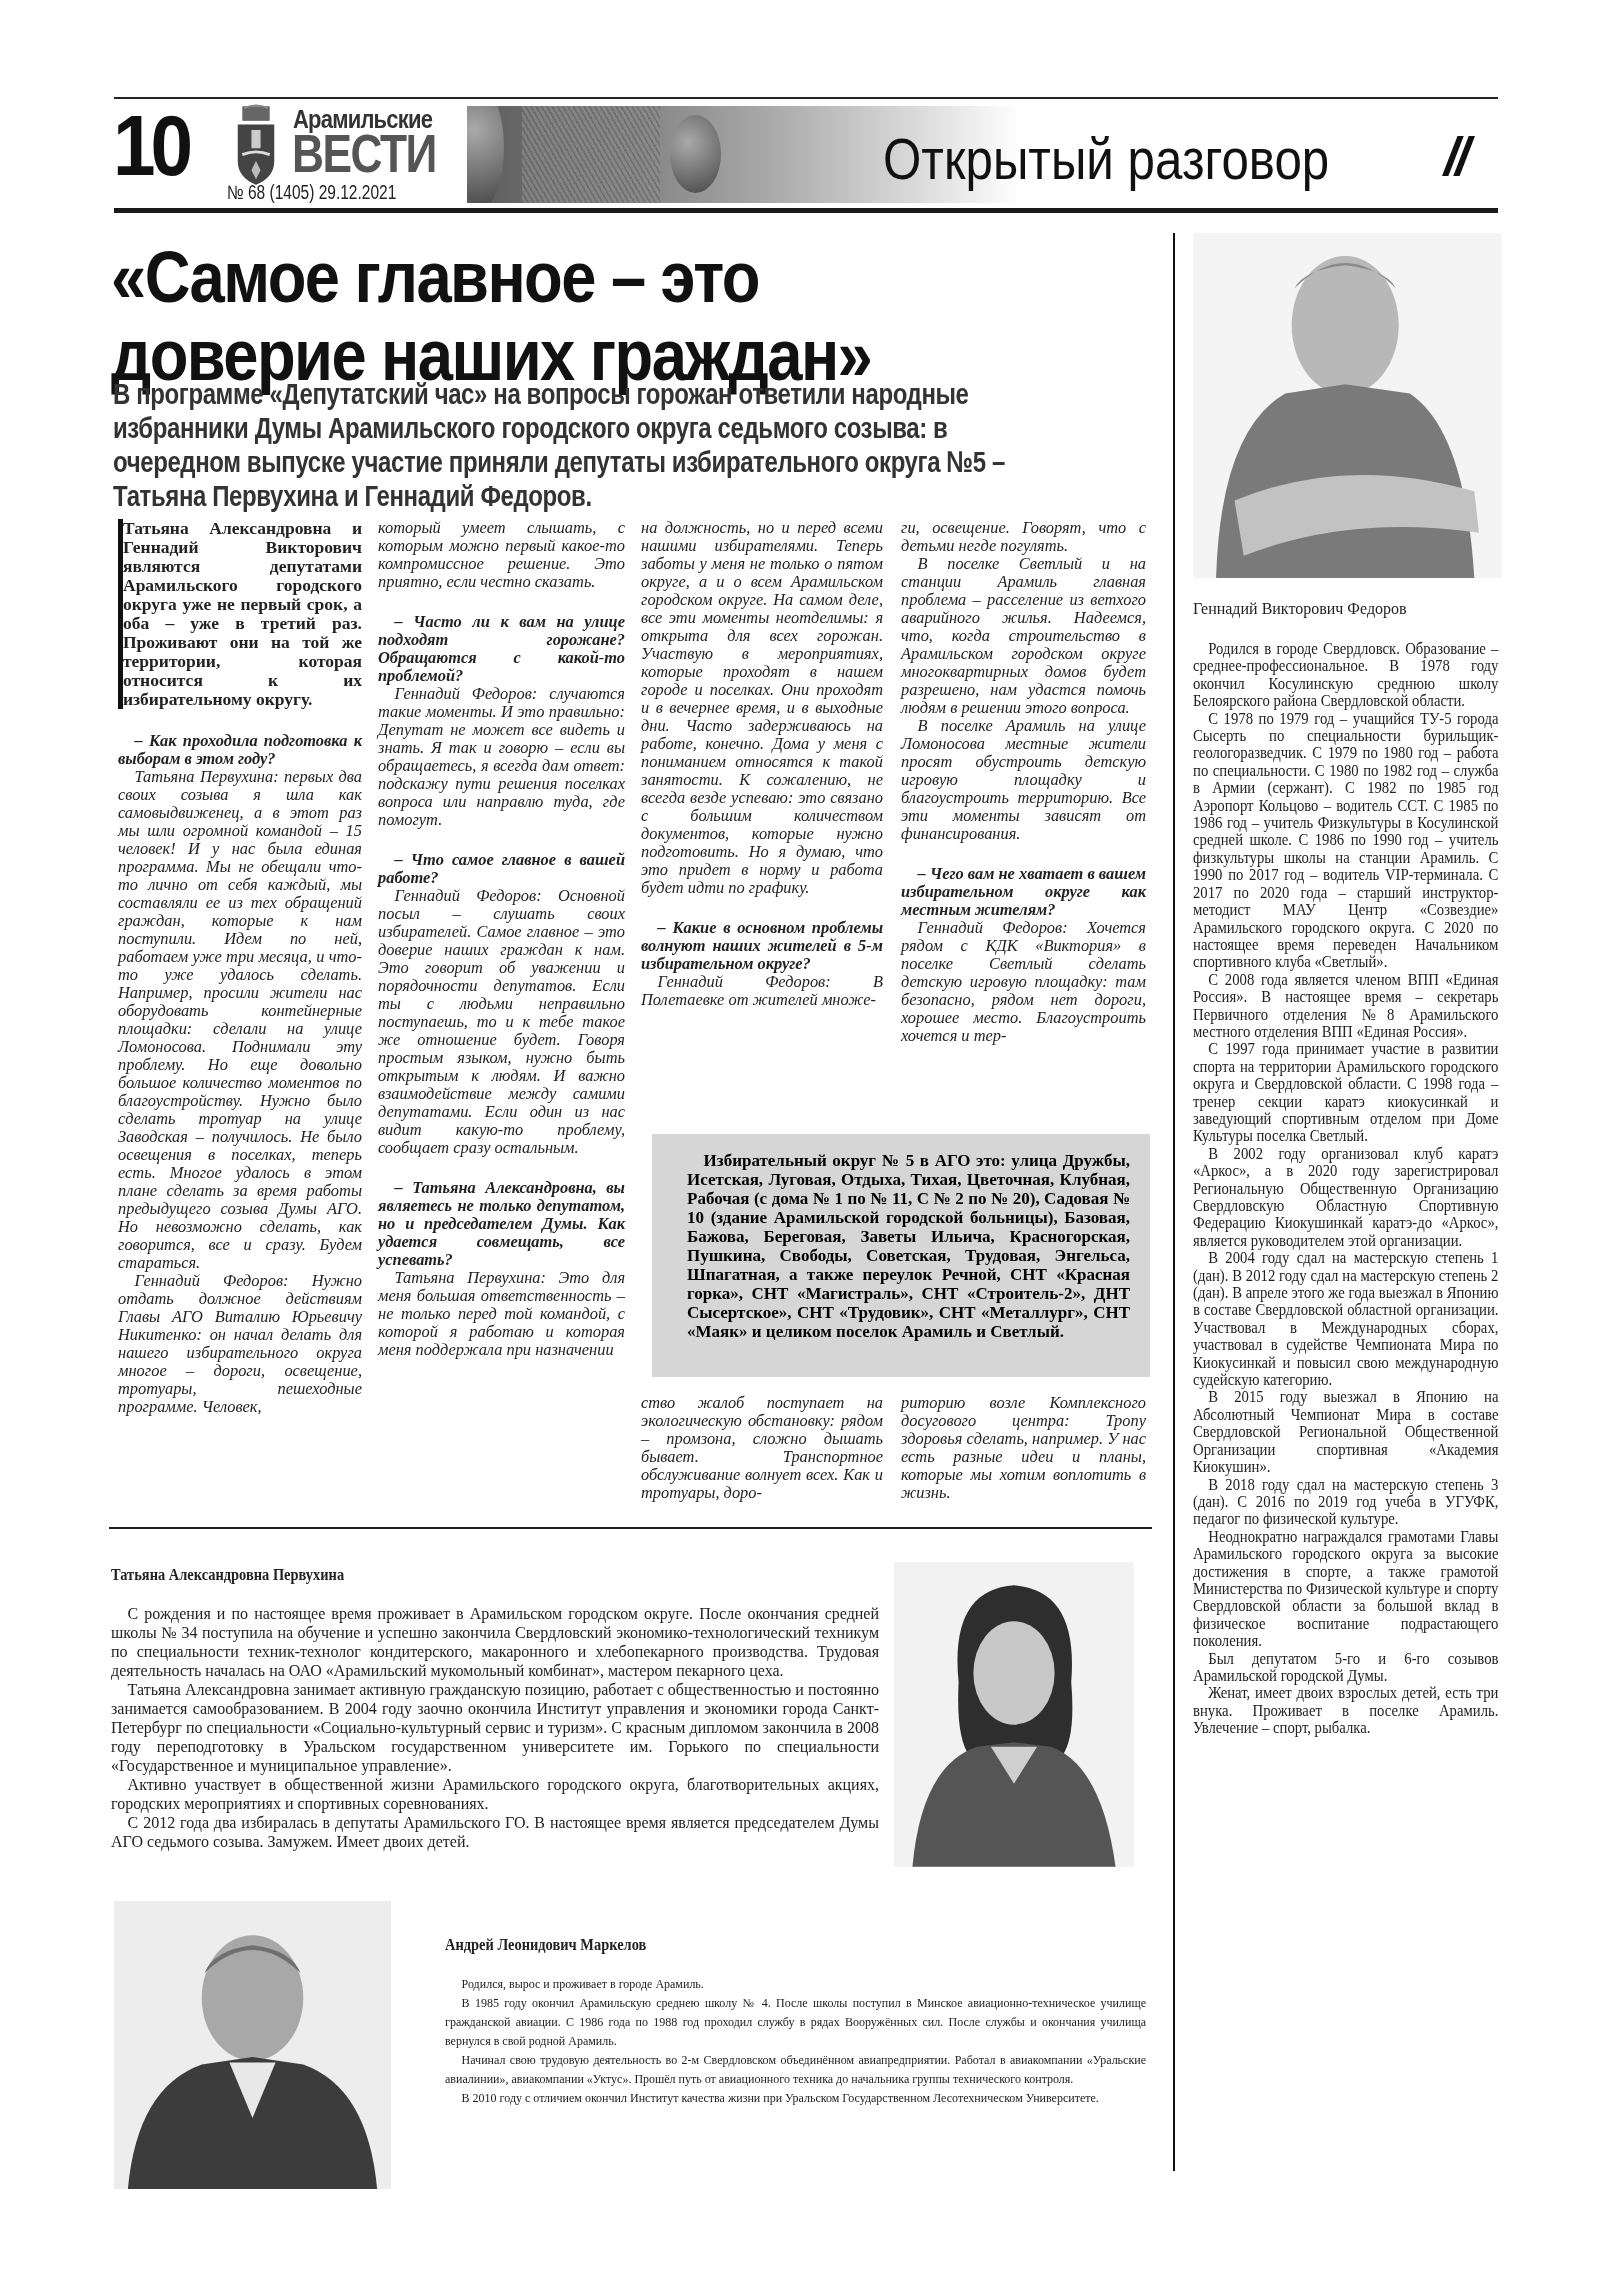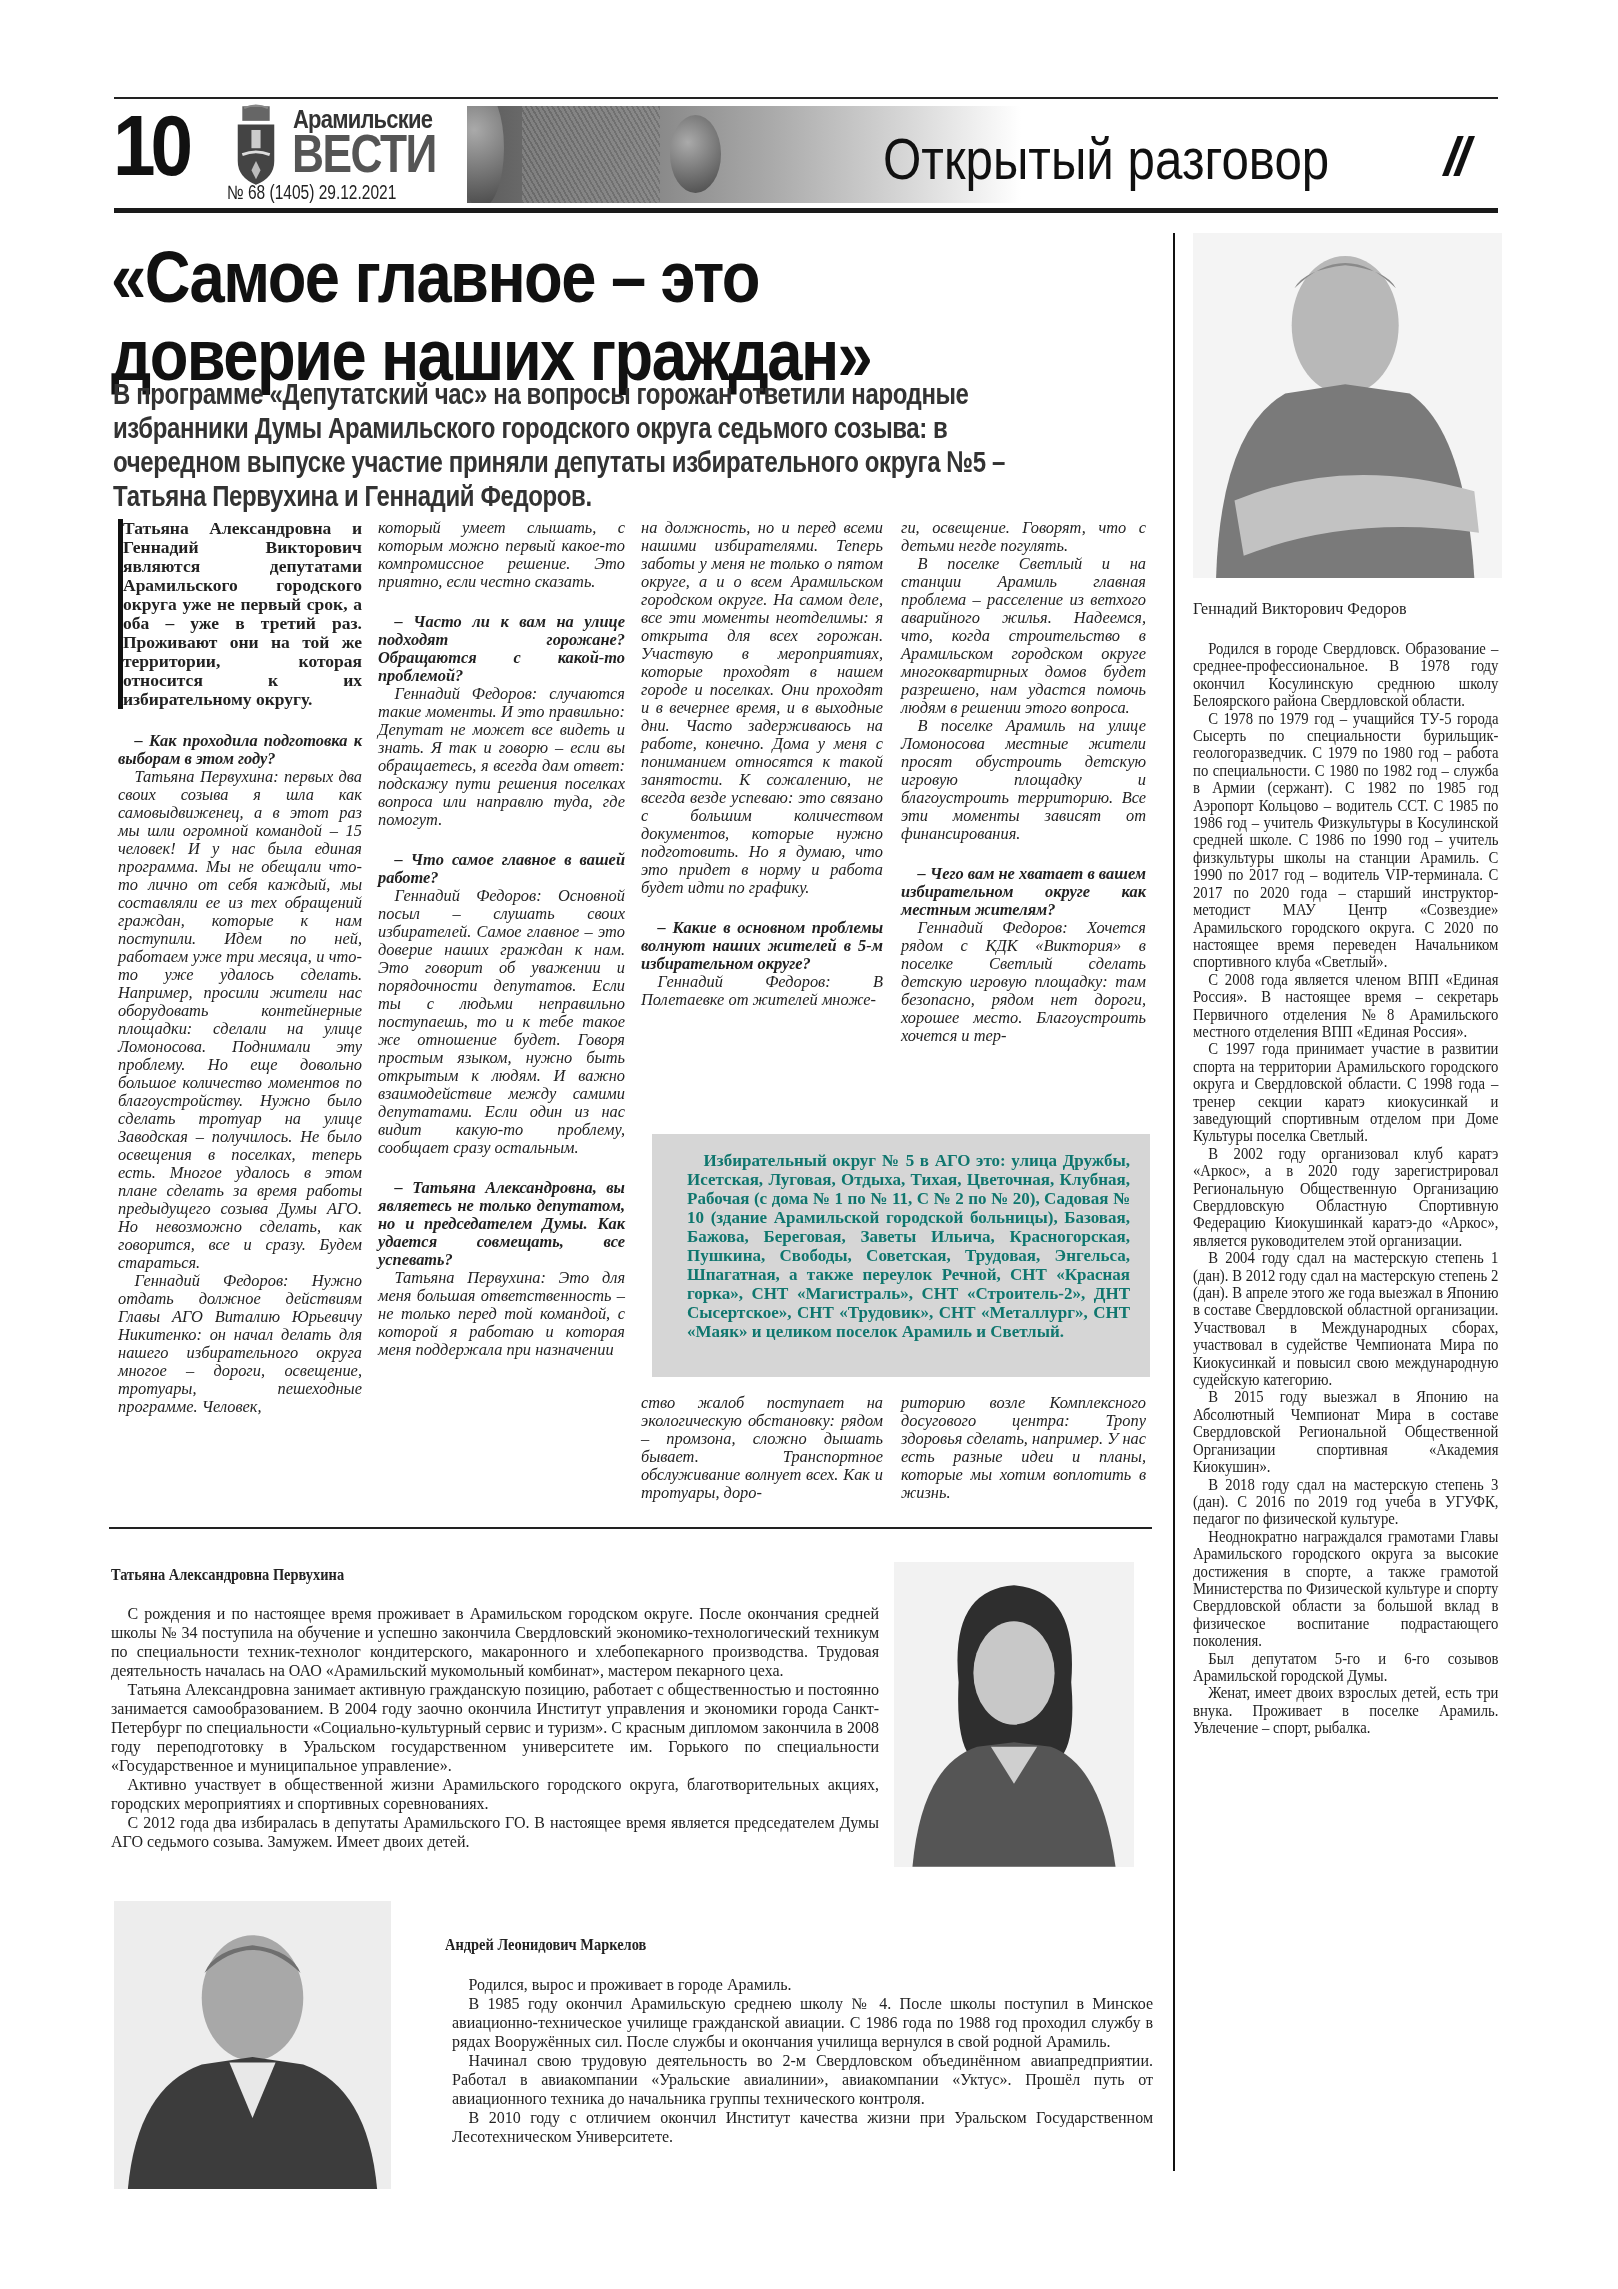--- a/index.html
+++ b/index.html
@@ -25,21 +25,21 @@
   .deck { left: 113px; top: 377px; width: 1181px; font-family: "Liberation Sans", sans-serif; font-weight: bold; font-size: 30px; line-height: 34px; transform: scaleX(0.8); transform-origin: left; color: #333; letter-spacing: -0.5px; }
 
   
   .col { font-size: 16.4px; line-height: 18px; text-align: justify; hyphens: auto; color: #222; }
   .col p { text-indent: 16.6px; }
   .col .it { font-style: italic; }
   .col .q { font-weight: bold; font-style: italic; margin-top: 17.5px; }
   .lead { border-left: 5.5px solid #111; font-weight: bold; font-size: 17.5px; line-height: 19px; text-align: justify; color:#222; }
   .vrule { width: 1.8px; background: #111; }
 
-  .box { left: 652px; top: 1134px; width: 498px; height: 243px; background: #d6d6d6; padding: 16.6px 20px 0 35px; font-weight: bold; font-size: 17px; line-height: 19px; text-align: justify; color:#0f766e; }
+  .box { left: 652px; top: 1134px; width: 498px; height: 243px; background: #d6d6d6; padding: 16.6px 20px 0 35px; font-weight: bold; font-size: 17px; line-height: 19px; text-align: justify; color:#000000; }
   .box p { text-indent: 16.6px; }
 
   .photo { background: #f0f0f0; overflow: hidden; }
   .caption { font-weight: normal; font-size: 16px; color: #222; white-space: nowrap; }
 
   .bio { font-size: 16.6px; line-height: 19px; text-align: justify; color: #222; }
   .bio p { text-indent: 16.6px; }
   .bio-narrow { font-size: 16px; line-height: 17.4px; transform: scaleX(0.92); transform-origin: left; }
   .bio-narrow p { text-indent: 16.6px; }
   .name-bold { font-weight: bold; font-size: 15.7px; transform: scaleX(0.92); transform-origin: left; white-space: nowrap; color:#222; }
@@ -159,19 +159,19 @@
 
 <div class="abs photo" style="left:114px; top:1901px; width:277px; height:288px; background:#ededed;">
   <svg width="277" height="288" viewBox="0 0 300 312">
     <ellipse cx="150" cy="105" rx="55" ry="68" fill="#a8a8a8"></ellipse>
     <path d="M98 78 q52 -50 104 0 q-10 -25 -52 -30 q-42 5 -52 30z" fill="#6f6f6f"></path>
     <path d="M15 312 q10 -110 80 -135 l55 -8 l55 8 q70 25 80 135z" fill="#3c3c3c"></path>
     <path d="M125 175 l25 60 l25 -60z" fill="#e8e8e8"></path>
   </svg>
 </div>
 <div class="abs name-bold" style="left:445px; top:1936px;">Андрей Леонидович Маркелов</div>
-<div class="abs bio" style="left:445px; top:1975px; width:701px; font-size:16px; line-height:19px;margin-left:7px;">
+<div class="abs bio" style="left:445px; top:1975px; width:701px; font-size:12px; line-height:19px;">
   <p>Родился, вырос и проживает в городе Арамиль.</p>
   <p>В 1985 году окончил Арамильскую среднею школу № 4. После школы поступил в Минское авиационно-техническое училище гражданской авиации. С 1986 года по 1988 год проходил службу в рядах Вооружённых сил. После службы и окончания училища вернулся в свой родной Арамиль.</p>
   <p>Начинал свою трудовую деятельность во 2-м Свердловском объединённом авиапредприятии. Работал в авиакомпании «Уральские авиалинии», авиакомпании «Уктус». Прошёл путь от авиационного техника до начальника группы технического контроля.</p>
   <p>В 2010 году с отличием окончил Институт качества жизни при Уральском Государственном Лесотехническом Университете.</p>
 </div>
 
 
 </body></html>

